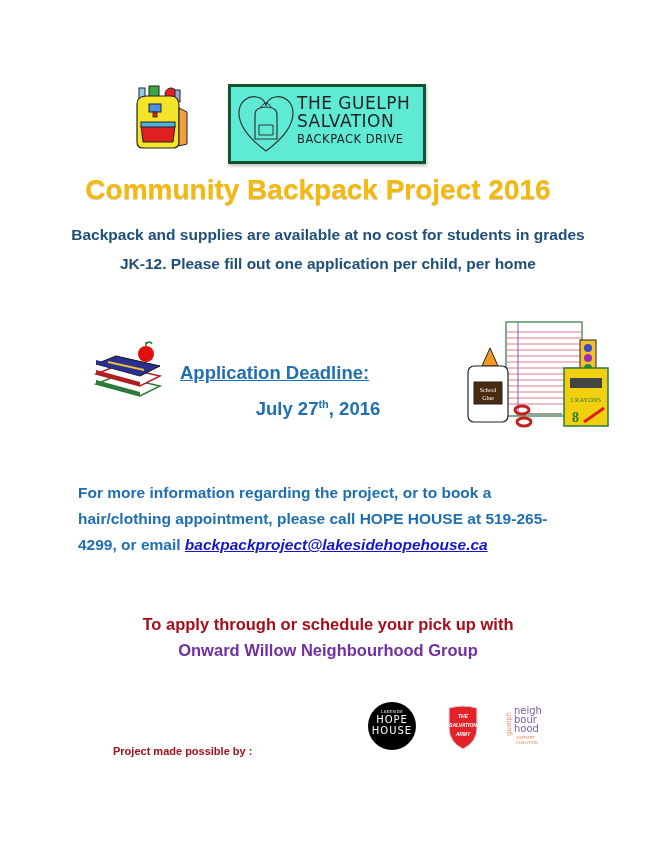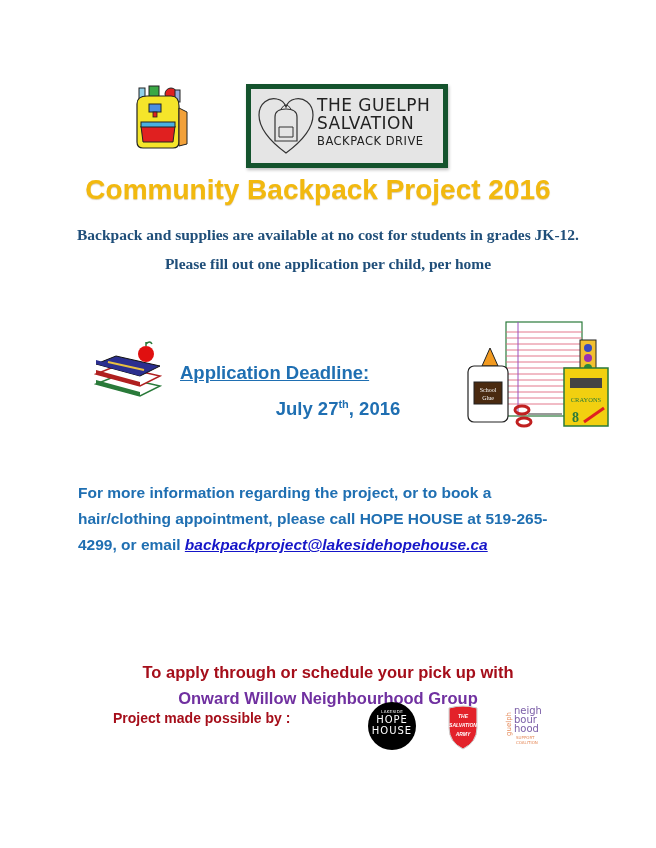--- a/index.html
+++ b/index.html
@@ -1,32 +1,32 @@
 <!DOCTYPE html>
 <html><head>
 <meta charset="utf-8">
 <style>
   html,body{margin:0;padding:0;background:#fff;}
   body{width:656px;height:848px;position:relative;overflow:hidden;font-family:"Liberation Sans",sans-serif;}
   .abs{position:absolute;}
-  .logo-box{left:228px;top:84px;width:192px;height:74px;border:5px solid #14532d;box-shadow:1px 2px 3px rgba(0,0,0,.25);background:#e5e5e5;margin-left:18px;}
+  .logo-box{left:228px;top:84px;width:192px;height:74px;border:3px solid #14532d;box-shadow:1px 2px 3px rgba(0,0,0,.25);background:#5eead4;}
   .logo-text{position:absolute;left:66px;top:8px;font-family:"DejaVu Sans",sans-serif;color:#222;line-height:1.05;}
   .logo-text .l1,.logo-text .l2{font-size:17px;letter-spacing:0.5px;}
   .logo-text .l3{font-size:11.5px;letter-spacing:0.5px;margin-top:2px;}
   .title{left:0;top:174px;width:636px;text-align:center;font-size:28px;font-weight:bold;color:#f2b90f;text-shadow:0 1px 1px rgba(150,100,0,.35);}
-  .intro{left:70px;top:220px;width:516px;text-align:center;font-size:15.5px;font-weight:bold;color:#1f4e79;line-height:29px;font-family:Liberation Serif, serif;}
+  .intro{left:70px;top:220px;width:516px;text-align:center;font-size:15.5px;font-weight:bold;color:#1f4e79;line-height:29px;}
   .deadline-label{left:180px;top:362px;width:300px;font-size:18.5px;font-weight:bold;color:#1f6fb2;text-decoration:underline;}
-  .deadline-date{left:188px;top:398px;width:300px;text-align:center;font-size:18.5px;font-weight:bold;color:#1f6fb2;}
+  .deadline-date{left:168px;top:398px;width:300px;text-align:center;font-size:18.5px;font-weight:bold;color:#1f6fb2;}
   .deadline-date sup{font-size:11px;}
   .info{left:78px;top:480px;width:500px;font-size:15.5px;font-weight:bold;color:#1f6fb2;line-height:26px;}
   .info a{color:#1515c8;text-decoration:underline;font-style:italic;}
-  .apply{left:0;top:611px;width:656px;text-align:center;font-size:16.5px;font-weight:bold;line-height:26px;margin-top:48px;}
+  .apply{left:0;top:611px;width:656px;text-align:center;font-size:16.5px;font-weight:bold;line-height:26px;}
   .red{color:#a50e1a;}
   .purple{color:#7030a0;}
-  .credits{left:113px;top:710px;font-size:14px;font-weight:bold;color:#a50e1a;}
+  .credits{left:113px;top:745px;font-size:11px;font-weight:bold;color:#a50e1a;}
   .hope{left:368px;top:702px;width:48px;height:48px;border-radius:50%;background:#000000;color:#fff;text-align:center;font-family:"DejaVu Sans",sans-serif;}
   .hope .s{font-size:4px;padding-top:7px;letter-spacing:0.3px;}
   .hope .b{font-size:10px;line-height:11px;letter-spacing:1px;}
   .nbh{left:502px;top:704px;width:46px;height:46px;font-family:"DejaVu Sans",sans-serif;color:#7b5ea7;line-height:10px;}
 </style>
 </head>
 <body>
 
 <div class="abs" style="left:133px;top:82px;width:56px;height:70px;">
   <svg width="56" height="70" viewBox="0 0 56 70">

